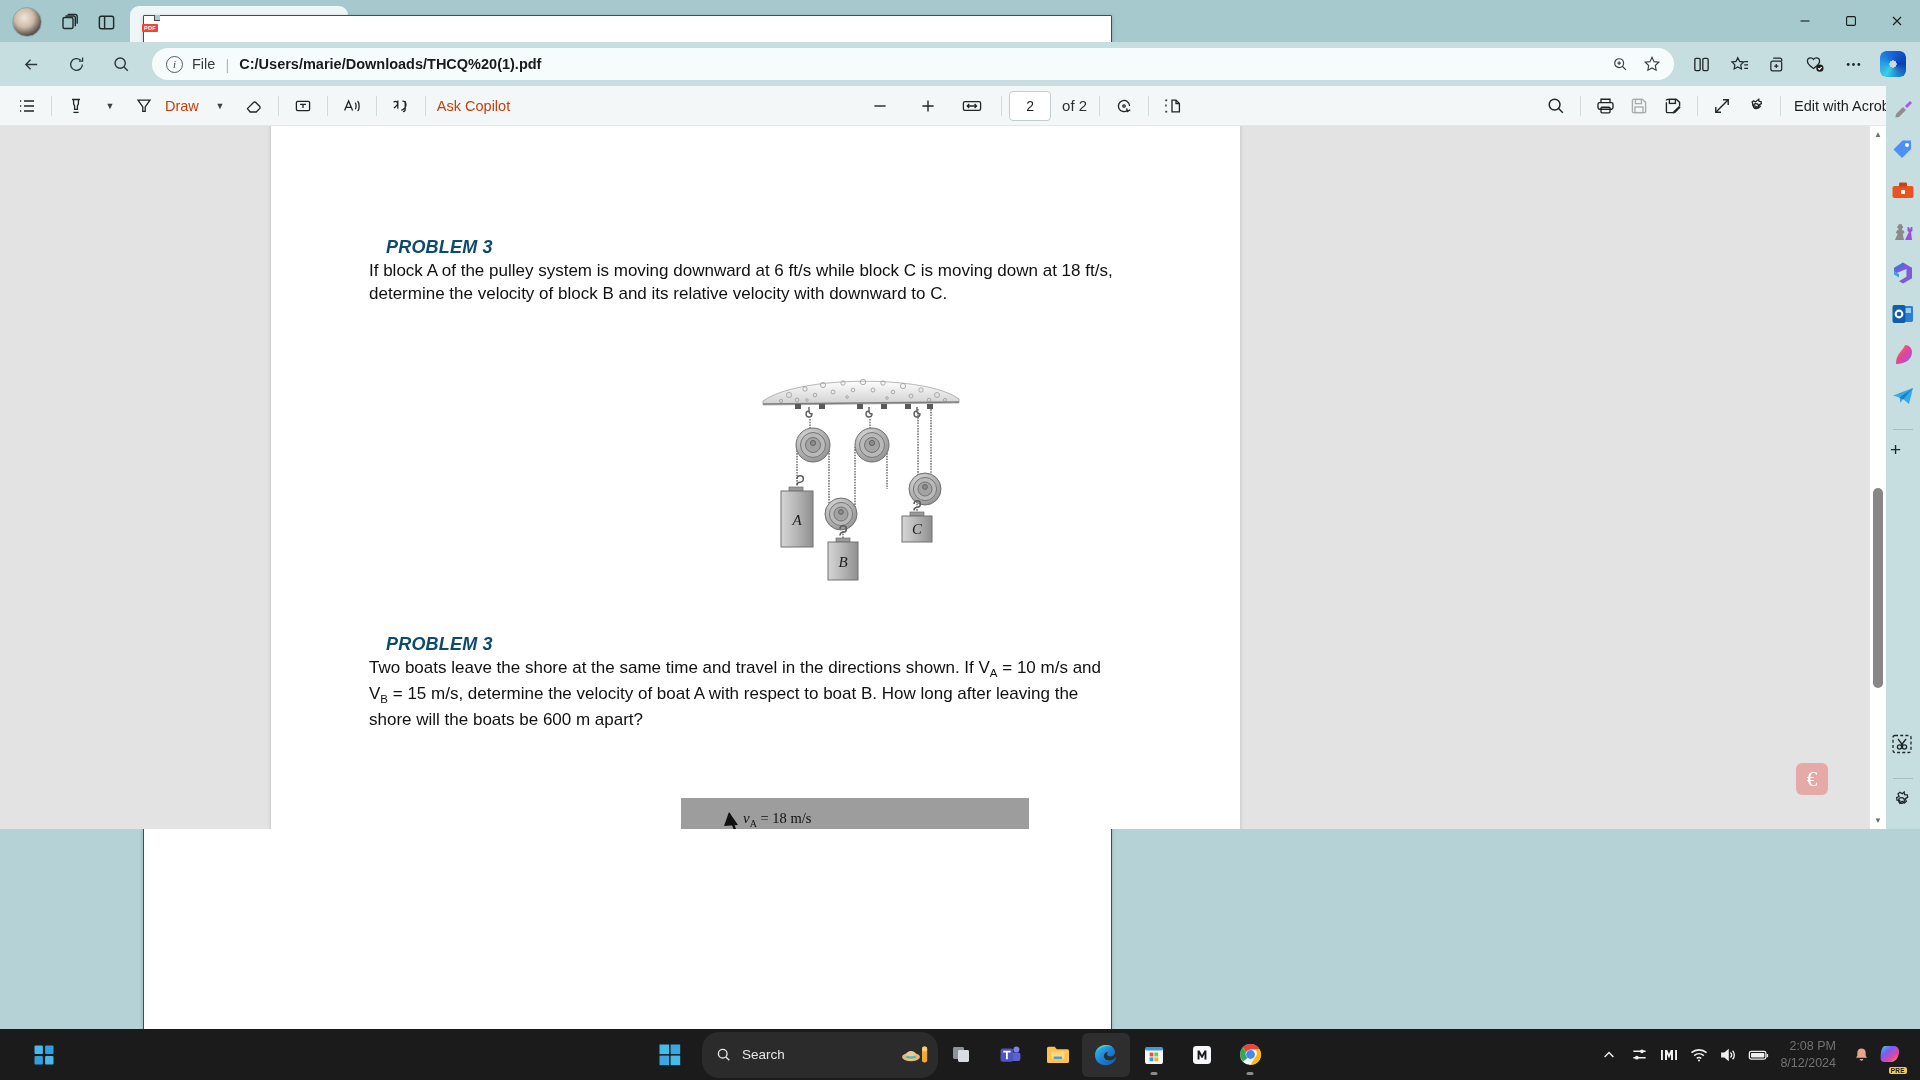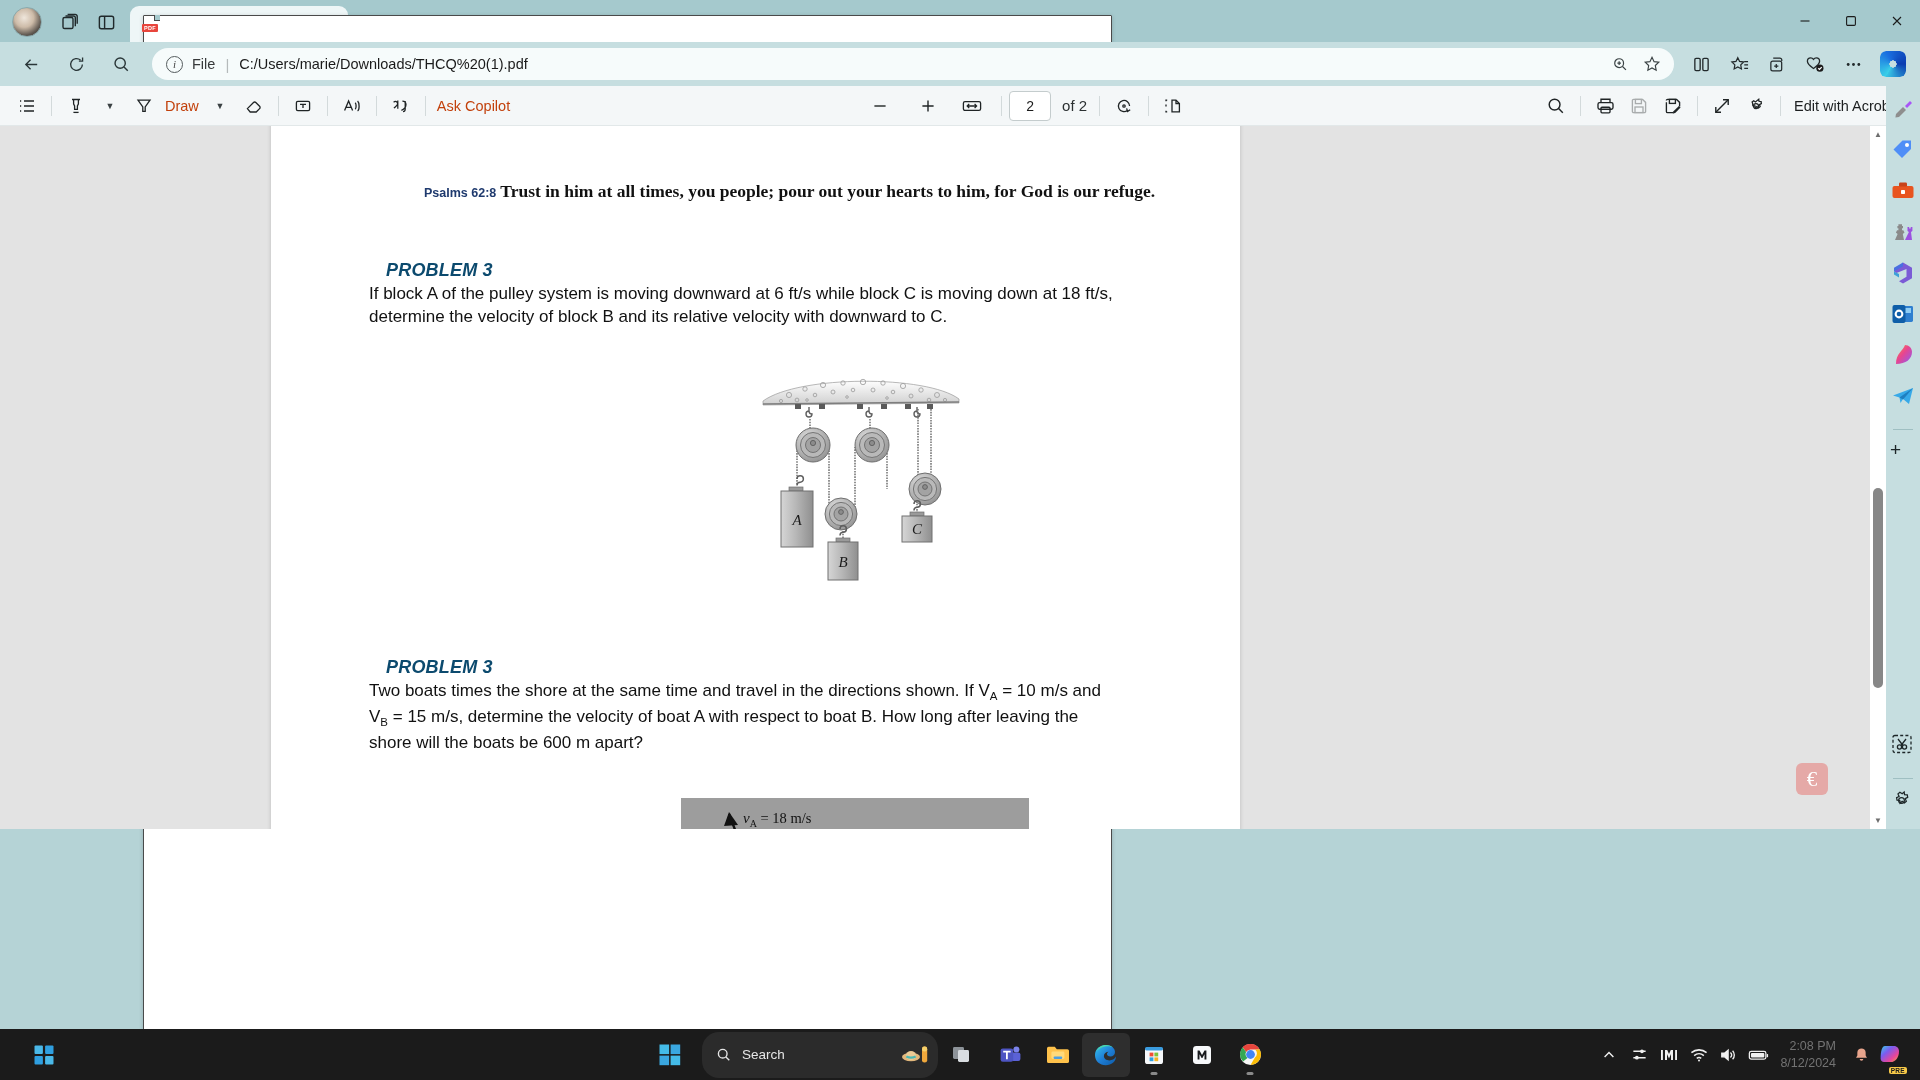--- a/index.html
+++ b/index.html
@@ -91,21 +91,21 @@
     margin: 0 8px 0 14px; display: flex; align-items: center; padding: 0 6px 0 14px;
   }
   .info-ico {
     width: 17px; height: 17px; border: 1.3px solid #545b5d; border-radius: 50%;
     display: flex; align-items: center; justify-content: center;
     font-size: 11px; color: #444; font-style: italic; font-family: "Liberation Serif", serif;
     flex: none; margin-right: 9px;
   }
   .url-label { font-size: 14.5px; color: #37393a; }
   .url-sep { color: #b5babb; margin: 0 10px; font-size: 15px; }
-  .url-text { font-size: 14.5px; color: #1a1a1a; flex: 1; }
+  .url-text { font-size: 14.5px; color: #1a1a1a; flex: 1; font-weight: bold; }
   .url-icons { display: flex; align-items: center; }
   .url-icons > div { width: 32px; height: 30px; display: flex; align-items: center; justify-content: center; color: #3a4244; }
   .tb-ico {
     width: 38px; height: 34px; display: flex; align-items: center; justify-content: center;
     color: #22292b; flex: none;
   }
   .copilot-ico {
     width: 26px; height: 26px; margin: 0 14px 0 8px; flex: none;
     border-radius: 6px;
     background: conic-gradient(from 210deg, #3ad0e8, #1a6fe0, #0b3cb0, #38c7e6);
@@ -512,24 +512,20 @@
     </svg>
   </div>
   <div class="vsep"></div>
   <div class="acrobat-link">Edit with Acrobat</div>
 </div>
 
 <div class="viewer">
   <div class="page">
     <div class="doc-inner">
 
-      <div class="verse">
-        <span class="ref">Psalms 62:8</span>
-        <span>Trust in him at all times, you people; pour out your hearts to him, for God is our refuge.</span>
-      </div>
 
       <div class="blk1">
         <div class="prob-h">PROBLEM 3</div>
         <div class="prob-body">
           <span>If block A of the pulley system is moving downward at 6 ft/s while block C is moving down at 18 ft/s,</span><br>
           <span>determine the velocity of block B and its relative velocity with downward to C.</span>
         </div>
       </div>
 
       <div class="fig1">
@@ -656,21 +652,21 @@
             <rect x="77" y="165" width="14" height="4" fill="#9a9a9a" stroke="#6e6e6e" stroke-width="0.7"></rect>
             <rect x="69" y="169" width="30" height="38" fill="url(#blkg)" stroke="#707070" stroke-width="1"></rect>
             <text x="84" y="194" font-family="Liberation Serif, serif" font-style="italic" font-size="15" fill="#1a1a1a" text-anchor="middle">B</text>
           </g>
         </svg>
       </div>
 
       <div class="blk2">
         <div class="prob-h">PROBLEM 3</div>
         <div class="prob-body">
-          <span>Two boats times the shore at the same time and travel in the directions shown. If V</span><sub>A</sub><span> = 10 m/s and</span><br>
+          <span>Two boats leave the shore at the same time and travel in the directions shown. If V</span><sub>A</sub><span> = 10 m/s and</span><br>
           <span>V</span><sub>B</sub><span> = 15 m/s, determine the velocity of boat A with respect to boat B. How long after leaving the</span><br>
           <span>shore will the boats be 600 m apart?</span>
         </div>
       </div>
 
       <div class="fig2">
         <svg width="348" height="120" viewBox="0 0 348 120" style="position:absolute;left:0;top:0">
 
           <path d="M74 84 L 48 16" stroke="#111" stroke-width="2.4" fill="none"></path>
           <path d="M48 14 l 9 13 l -14 1 z" fill="#111"></path>

